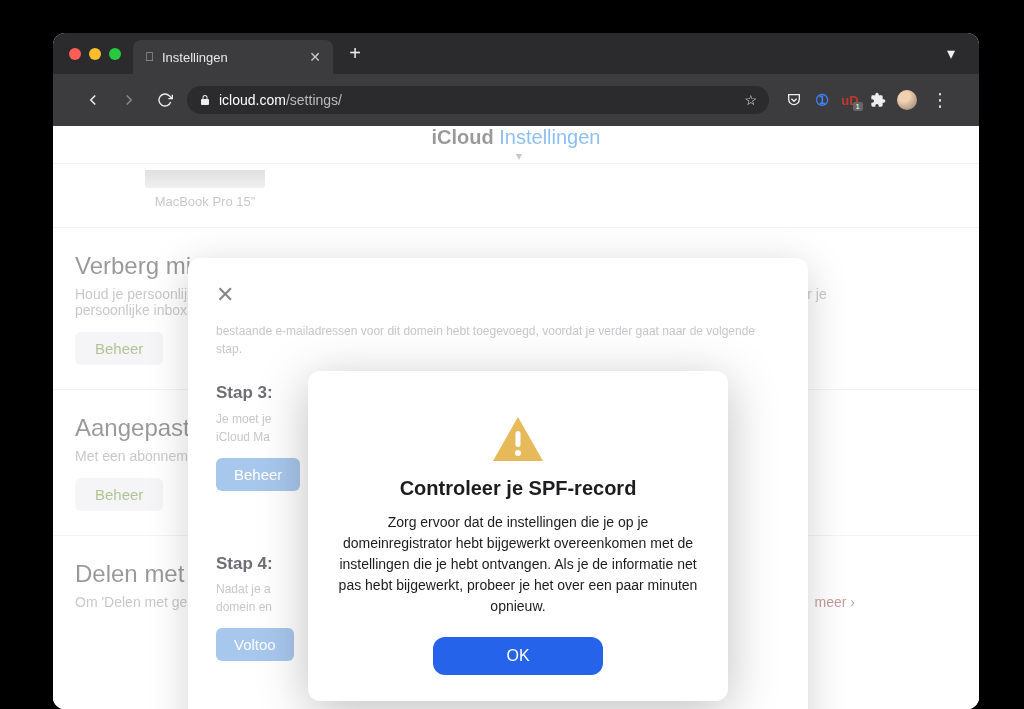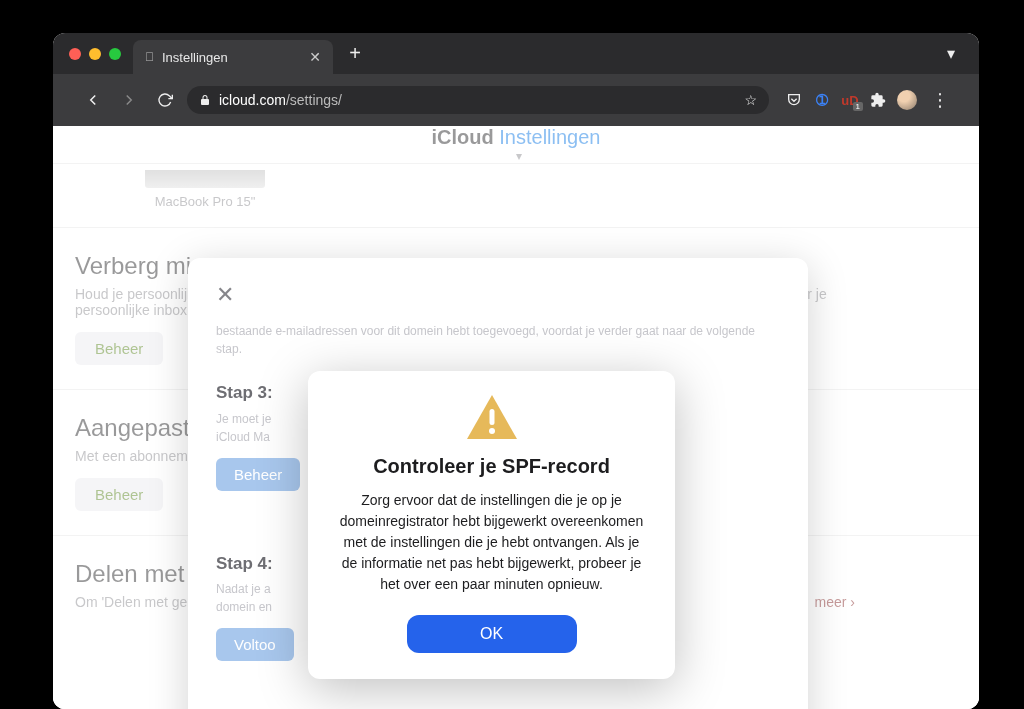--- a/index.html
+++ b/index.html
@@ -59,21 +59,21 @@
 
 .modal-backdrop { position: absolute; inset: 0; background: rgba(255,255,255,0.55); }
 .modal1 { position: absolute; left: 135px; top: 132px; width: 620px; height: 560px; background: #fff; border-radius: 12px; box-shadow: 0 8px 40px rgba(0,0,0,0.18); padding: 24px 28px; z-index: 10; }
 .modal1 .close { color: #86868b; font-size: 22px; cursor: pointer; }
 .modal1 .body { margin-top: 14px; color: #86868b; font-size: 14px; line-height: 1.5; filter: blur(0px); }
 .modal1 .step-title { color: #6e6e73; font-size: 17px; font-weight: 600; margin-top: 22px; margin-bottom: 4px; }
 .modal1 .step-desc { color: #c7c7cc; font-size: 12px; line-height: 1.5; }
 .modal1 .btn-blue-dim { background: #a8c7ed; color: #fff; border: none; border-radius: 6px; padding: 8px 18px; font-size: 15px; margin-top: 12px; cursor: pointer; }
 
 
-.modal2 { position: absolute; left: 255px; top: 245px; width: 367px; background: #fff; border-radius: 12px; box-shadow: 0 10px 50px rgba(0,0,0,0.25); padding: 22px 30px 26px 30px; text-align: center; z-index: 20; }
+.modal2 { position: absolute; left: 255px; top: 245px; width: 420px; background: #fff; border-radius: 12px; box-shadow: 0 10px 50px rgba(0,0,0,0.25); padding: 44px 30px 26px 30px; text-align: center; z-index: 20; }
 .modal2 .warn { width: 54px; height: 48px; margin: 0 auto 14px auto; }
 .modal2 h3 { font-size: 20px; font-weight: 700; color: #1d1d1f; margin-bottom: 12px; }
 .modal2 p { font-size: 14px; color: #1d1d1f; line-height: 1.5; margin-bottom: 20px; }
 .modal2 .ok { background: #2563eb; color: #fff; border: none; border-radius: 12px; width: 170px; padding: 10px 0; font-size: 16px; cursor: pointer; }
 
 svg { display: block; }
 </style>
 </head>
 <body>
 

